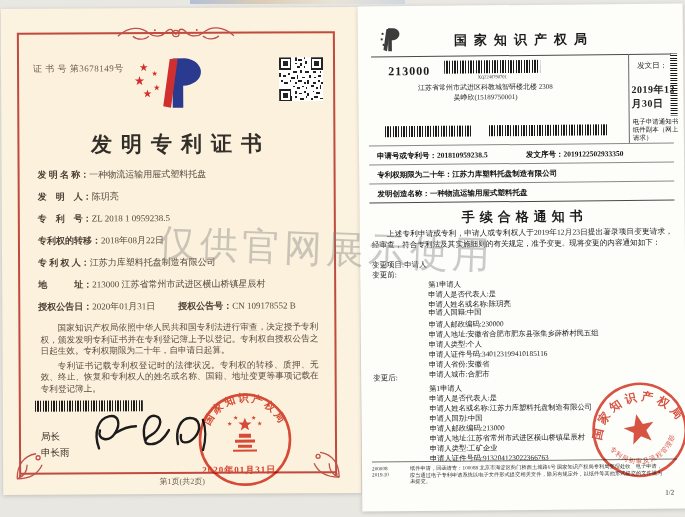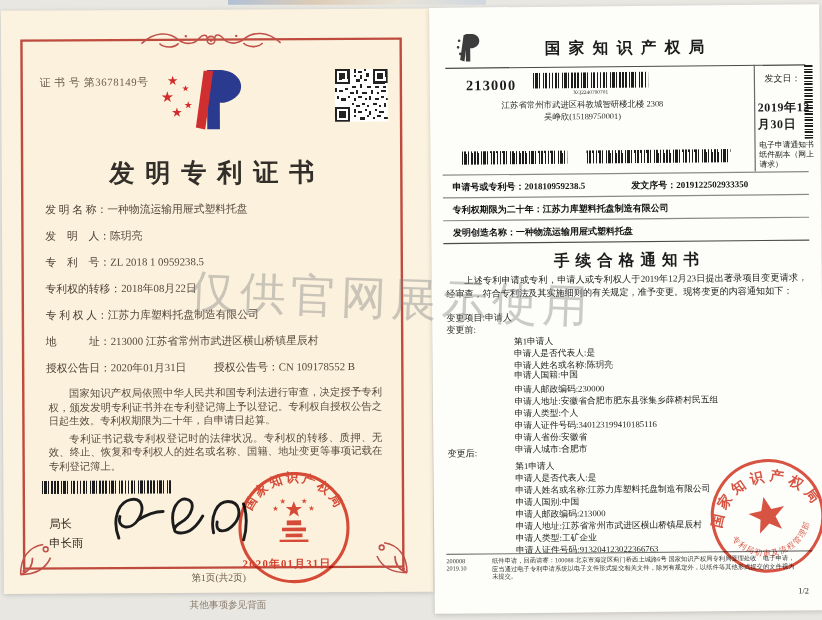--- a/index.html
+++ b/index.html
@@ -11,21 +11,21 @@
          background:#fbf2df;box-shadow:0 1px 4px rgba(0,0,0,.18);
          transform:rotate(-.3deg);}
   .borderBox{position:absolute;left:16px;top:24px;width:314px;height:438px;
          border:2px solid #bf4a3e;background:#fcf1dc;}
   .certNo{position:absolute;left:14px;top:28px;font-size:9px;letter-spacing:.5px;color:#6a5a4a;}
   .qr{position:absolute;right:10px;top:24px;width:44px;height:44px;}
   .logoL{position:absolute;left:50%;transform:translateX(-50%);top:20px;width:88px;height:58px;}
   .titleL{position:absolute;left:0;top:96px;width:100%;text-align:center;
           font-size:21px;font-weight:bold;letter-spacing:9px;color:#322e29;text-indent:9px;}
   .fr{position:absolute;left:18px;white-space:nowrap;font-size:9px;color:#55493d;}
-  .fr b{font-weight:normal;color:#4c4136;}
+  .fr b{font-weight:bold;color:#4c4136;}
   .paras{position:absolute;left:20px;top:288px;width:278px;font-size:8.6px;line-height:11.5px;color:#5a4c40;text-align:justify;}
   .paras p{margin:0 0 3px 0;text-indent:2em;}
   .bcH{background:repeating-linear-gradient(90deg,#1c1c1c 0 1px,transparent 1px 2px,#1c1c1c 2px 4px,transparent 4px 5px,#1c1c1c 5px 6px,transparent 6px 8px);}
   .bc1{position:absolute;left:14px;top:366px;width:108px;height:11px;}
   .dirLbl{position:absolute;left:20px;top:396px;font-size:9.5px;color:#33291f;}
   .dirName{position:absolute;left:20px;top:412px;font-size:9.5px;color:#33291f;}
   .sig{position:absolute;left:62px;top:374px;width:132px;height:54px;}
   .sealL{position:absolute;left:176px;top:358px;width:96px;height:96px;opacity:.92;mix-blend-mode:multiply;}
   .sealDate{position:absolute;left:181px;top:430px;font-size:9px;letter-spacing:1px;color:#d5402e;font-weight:bold;}
   .pageLine{position:absolute;left:0;top:468px;width:100%;text-align:center;font-size:8px;color:#6a5a4a;}
@@ -185,21 +185,20 @@
           <rect x="41" y="53" width="14" height="3"></rect>
           <rect x="36" y="58" width="24" height="2"></rect>
         </g>
       </svg>
       <div class="sealDate">2020年01月31日</div>
     </div>
 
     <div class="pageLine">第1页(共2页)</div>
   </div>
 
-  <div class="noteBelow">其他事项参见背面</div>
 
   <div class="pageR">
     <svg class="logoR" viewBox="0 0 24 30">
       <path d="M9 2 L15 2 C23 3 24 13 15 15 L13 15 L13 27 L9 27 Z" fill="#3c3c3c"></path>
       <path d="M6 3 L10 2 L9 27 L5 26 Z" fill="#3c3c3c" transform="rotate(6 8 14)"></path>
       <circle cx="3" cy="8" r="1.2" fill="#3c3c3c"></circle>
         <circle cx="2" cy="14" r="1.2" fill="#3c3c3c"></circle>
         <circle cx="4" cy="20" r="1.2" fill="#3c3c3c"></circle>
     </svg>
     <div class="titleR">国家知识产权局</div>

